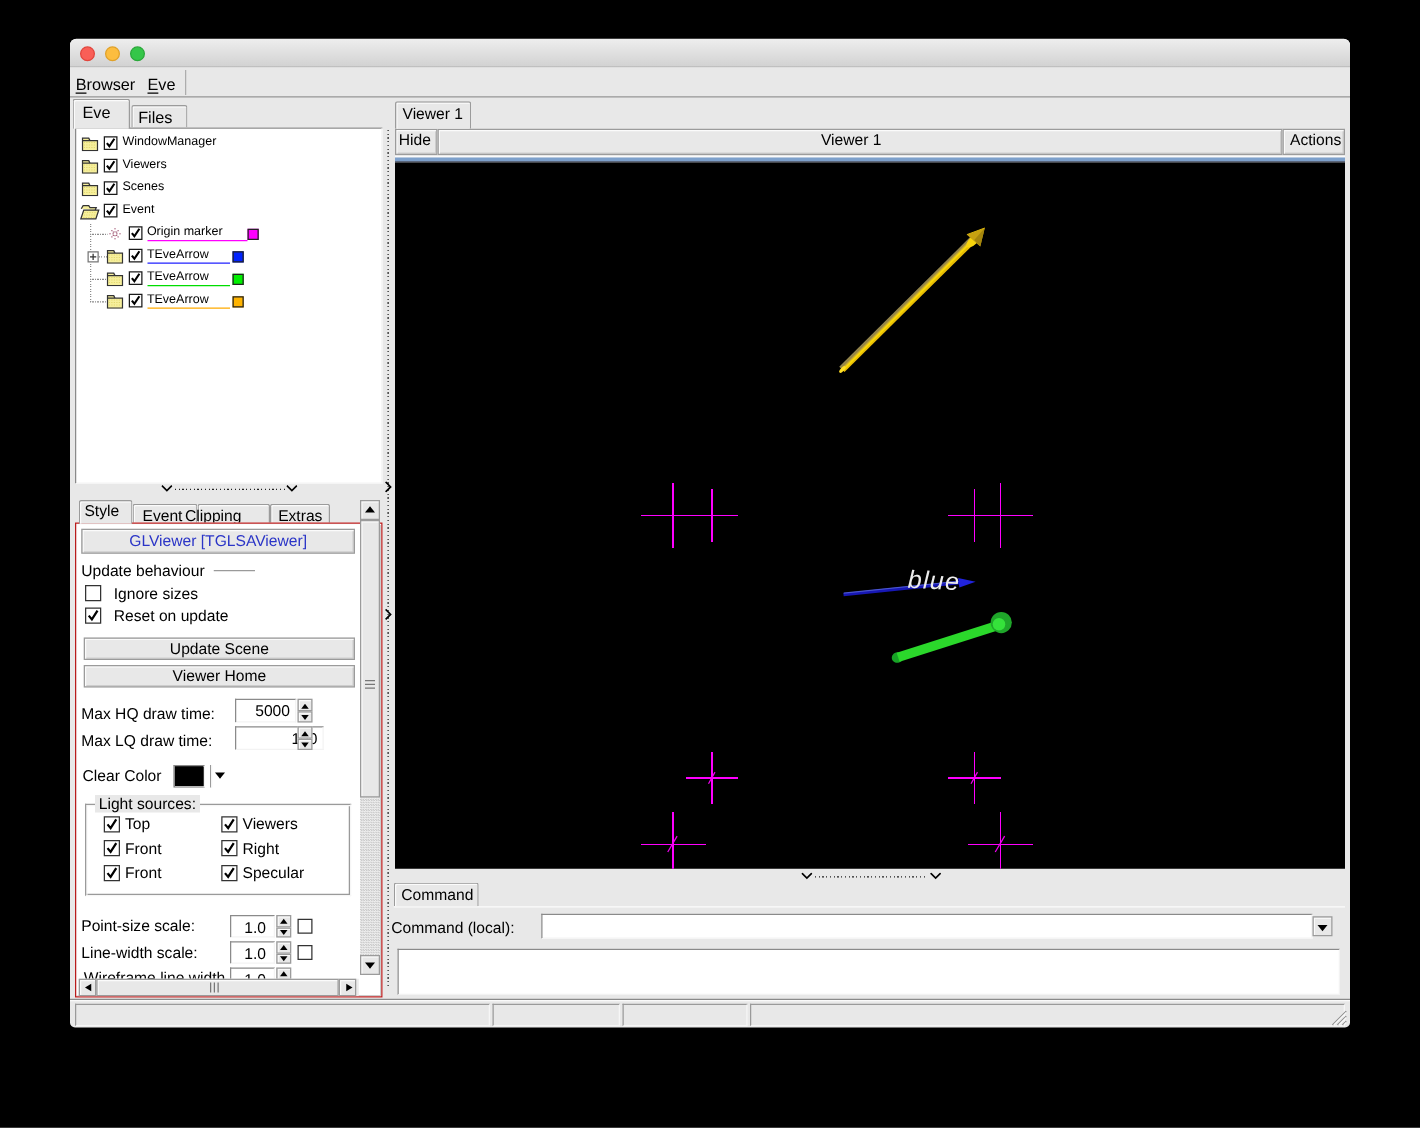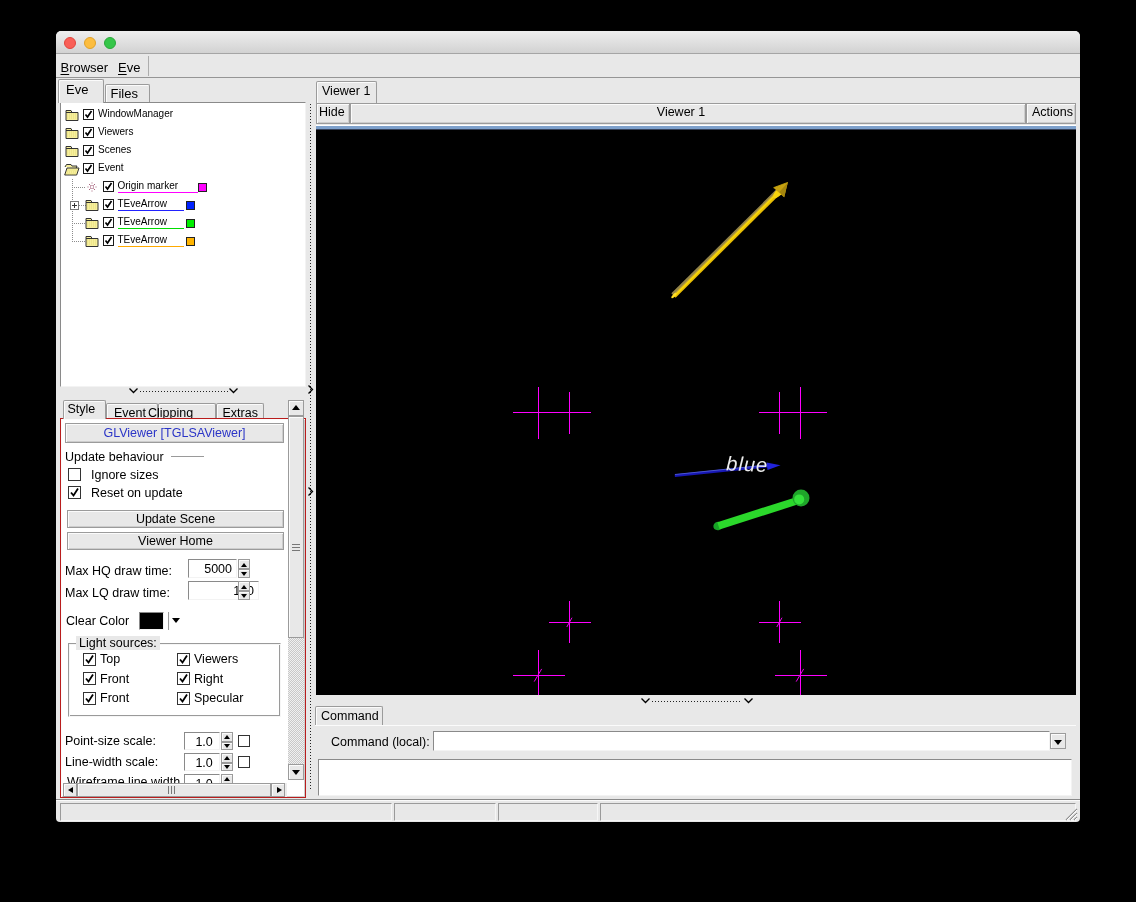--- a/index.html
+++ b/index.html
@@ -388,21 +388,21 @@
     </svg>
   <div class="ab doth" style="left:596px;top:669.5px;width:89px"></div>
   <svg class="ab" style="left:688px;top:667px" width="9" height="6" viewBox="0 0 9 6">
       <path d="M0.5 0.5 L4.5 4.5 L8.5 0.5" fill="none" stroke="#000" stroke-width="1.3"></path>
     </svg>
 
   <div class="ab tab" style="left:259px;top:675px;width:68px;height:19px;z-index:3"></div>
   <div class="ab" style="left:265px;top:677.5px;font-size:12.5px;z-index:4">Command</div>
   <div class="ab" style="left:259px;top:693.5px;width:761px;height:1px;background:#fbfbfb"></div>
 
-  <div class="ab lbl" style="left:275px;top:703.5px">Command (local):</div>
+  <div class="ab lbl" style="left:257px;top:703.5px">Command (local):</div>
   <div class="ab s" style="left:377px;top:700px;width:617px;height:20px"></div>
   <div class="ab spb" style="left:994px;top:702px;width:16px;height:16px"></div>
   <div class="ab arr" style="left:998px;top:708.5px;border-left:4px solid transparent;border-right:4px solid transparent;border-top:5px solid #000"></div>
 
   <div class="ab s" style="left:262px;top:728px;width:754px;height:37px"></div>
 
   <div class="ab" style="left:0;top:768px;width:1024px;height:1px;background:#8a8a8a"></div>
   <div class="ab" style="left:0;top:769px;width:1024px;height:1px;background:#fafafa"></div>
 
   <div class="ab" style="left:4px;top:772px;width:332px;height:18px;border:1px solid;border-color:#9a9a9a #f6f6f6 #f6f6f6 #9a9a9a"></div>

